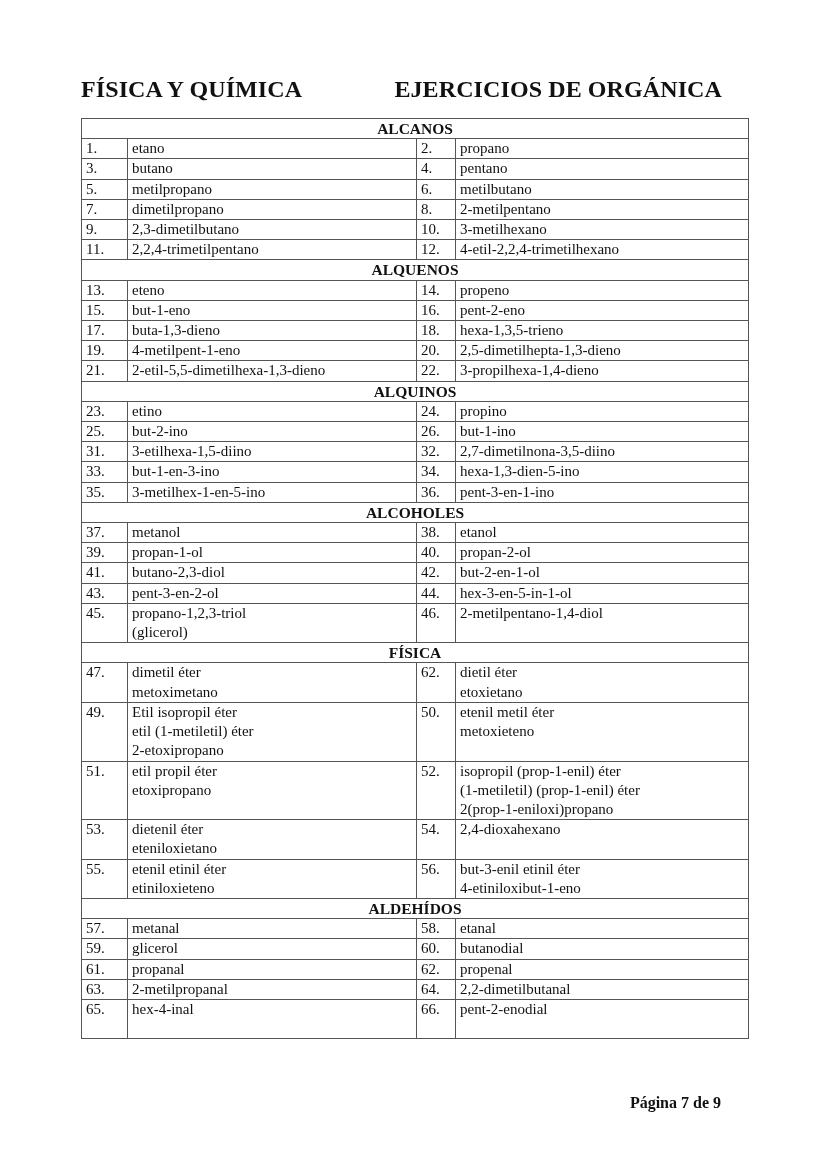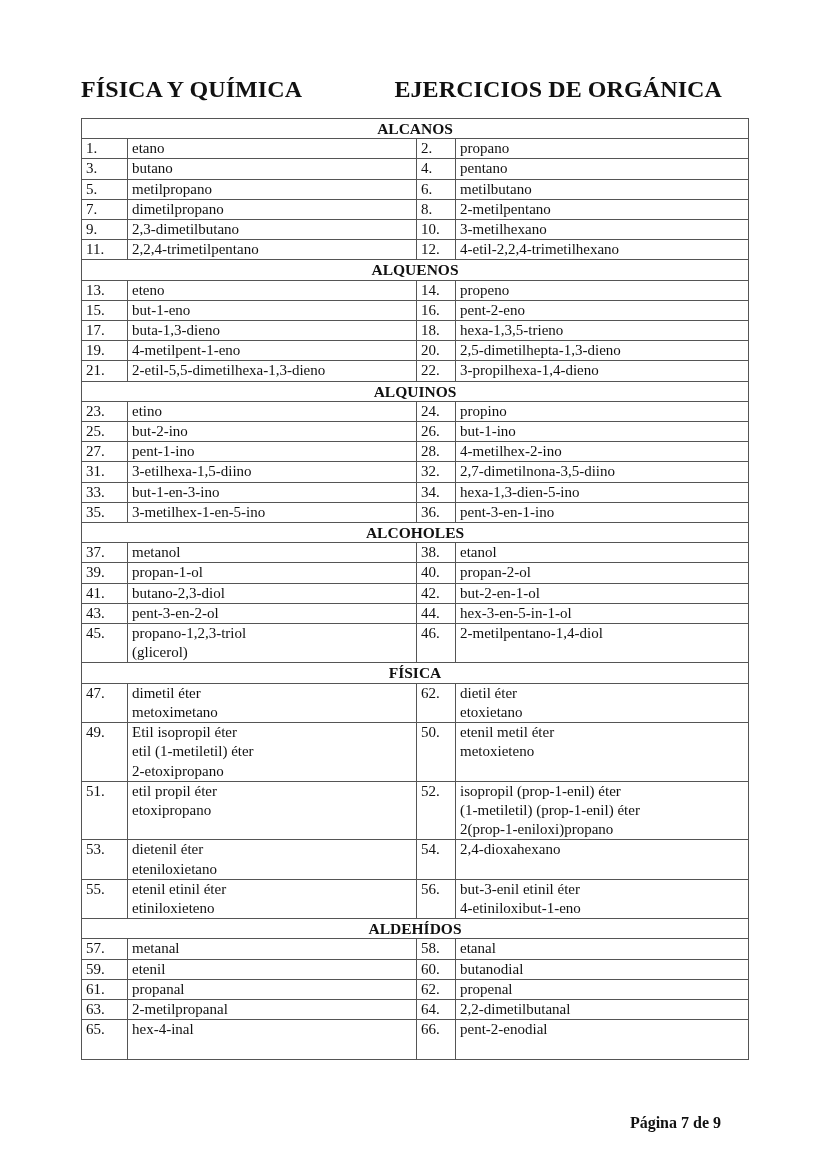--- a/index.html
+++ b/index.html
@@ -24,21 +24,21 @@
   table.ex td {
     border: 1px solid #555; padding: 0 0 0 4px; vertical-align: top;
     line-height: 19.2px; height: 19px; white-space: nowrap; overflow: hidden;
   }
   table.ex td.num { padding-left: 4px; }
   table.ex td.sec {
     text-align: center; font-weight: bold; font-size: 15.5px; padding: 0;
   }
   .line { display: block; }
   .footer {
-    position: absolute; top: 1094px; right: 107px; font-weight: bold; font-size: 16px; margin-top: 20px;
+    position: absolute; top: 1094px; right: 107px; font-weight: bold; font-size: 16px;
   }
 </style>
 </head>
 <body>
 
 <div class="hdr left">FÍSICA Y QUÍMICA</div>
 <div class="hdr right">EJERCICIOS DE ORGÁNICA</div>
 
 <table class="ex">
   <colgroup>
@@ -181,30 +181,20 @@
         <td class="num">25.</td>
         <td class="txt">
           <span class="line">but-2-ino</span>
         </td>
         <td class="num">26.</td>
         <td class="txt">
           <span class="line">but-1-ino</span>
         </td>
       </tr>
       <tr>
-        <td class="num">27.</td>
-        <td class="txt">
-          <span class="line">pent-1-ino</span>
-        </td>
-        <td class="num">28.</td>
-        <td class="txt">
-          <span class="line">4-metilhex-2-ino</span>
-        </td>
-      </tr>
-      <tr>
         <td class="num">31.</td>
         <td class="txt">
           <span class="line">3-etilhexa-1,5-diino</span>
         </td>
         <td class="num">32.</td>
         <td class="txt">
           <span class="line">2,7-dimetilnona-3,5-diino</span>
         </td>
       </tr>
       <tr>
@@ -354,21 +344,21 @@
           <span class="line">metanal</span>
         </td>
         <td class="num">58.</td>
         <td class="txt">
           <span class="line">etanal</span>
         </td>
       </tr>
       <tr>
         <td class="num">59.</td>
         <td class="txt">
-          <span class="line">etenil</span>
+          <span class="line">glicerol</span>
         </td>
         <td class="num">60.</td>
         <td class="txt">
           <span class="line">butanodial</span>
         </td>
       </tr>
       <tr>
         <td class="num">61.</td>
         <td class="txt">
           <span class="line">propanal</span>

